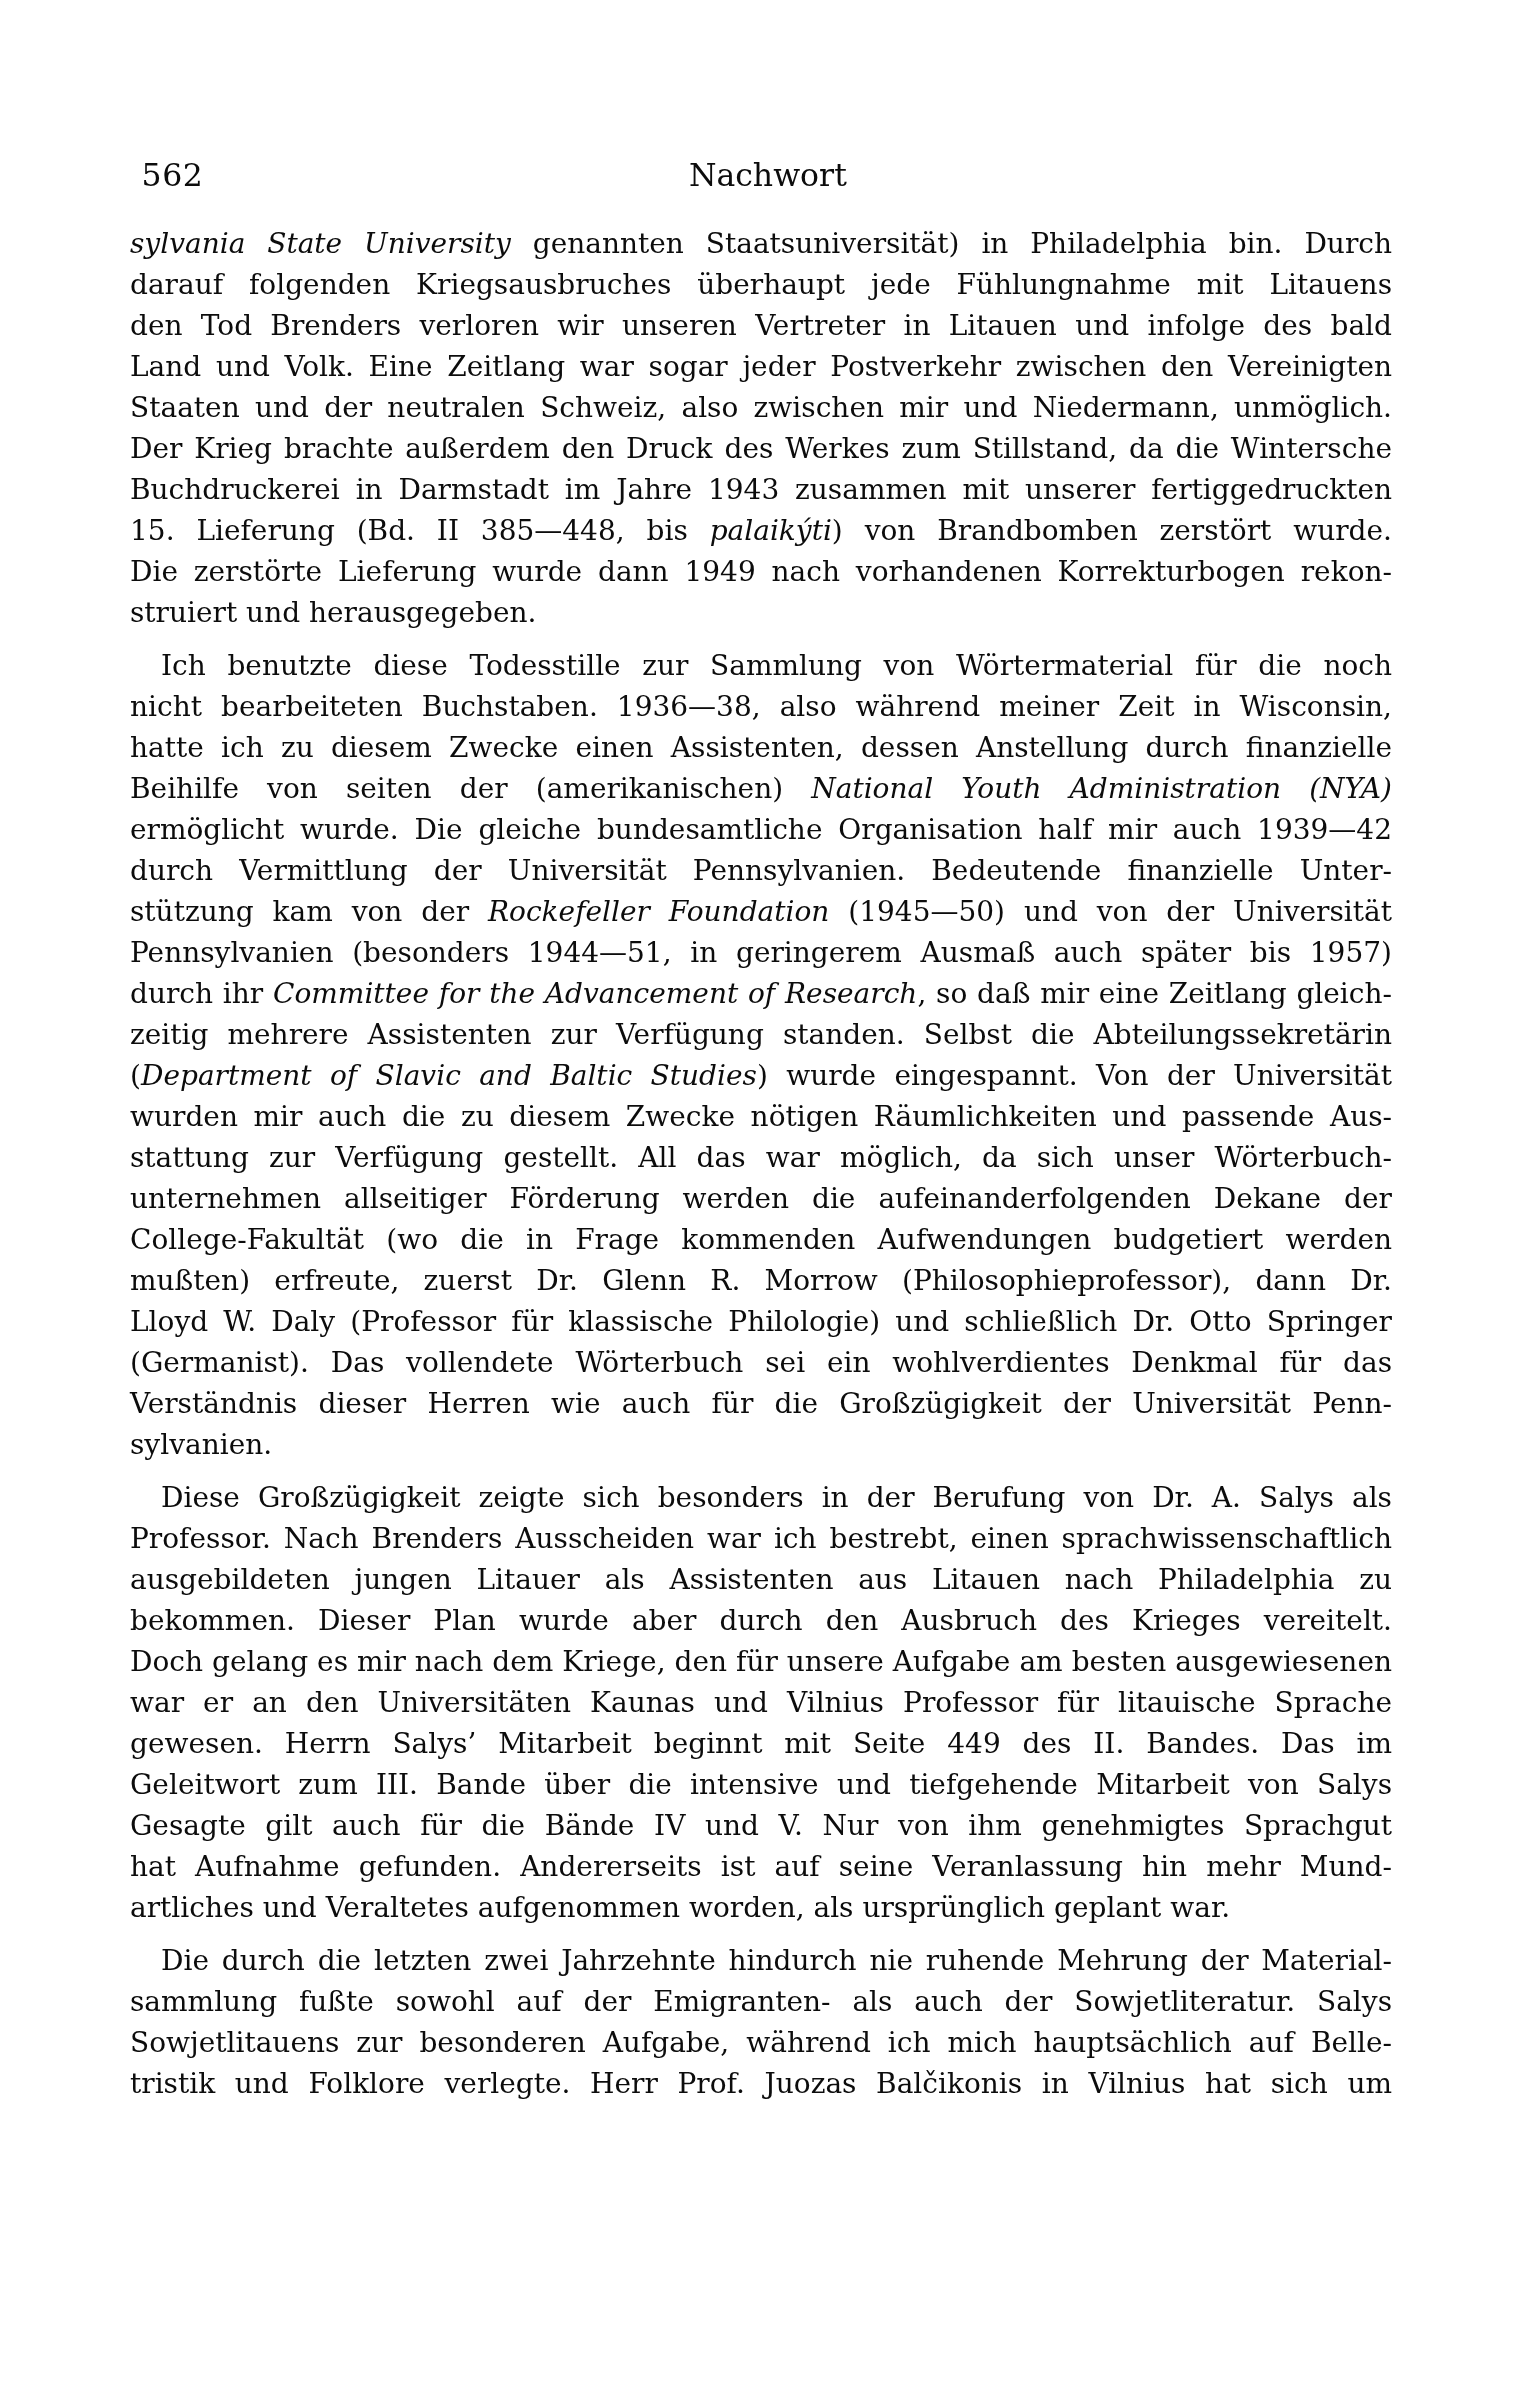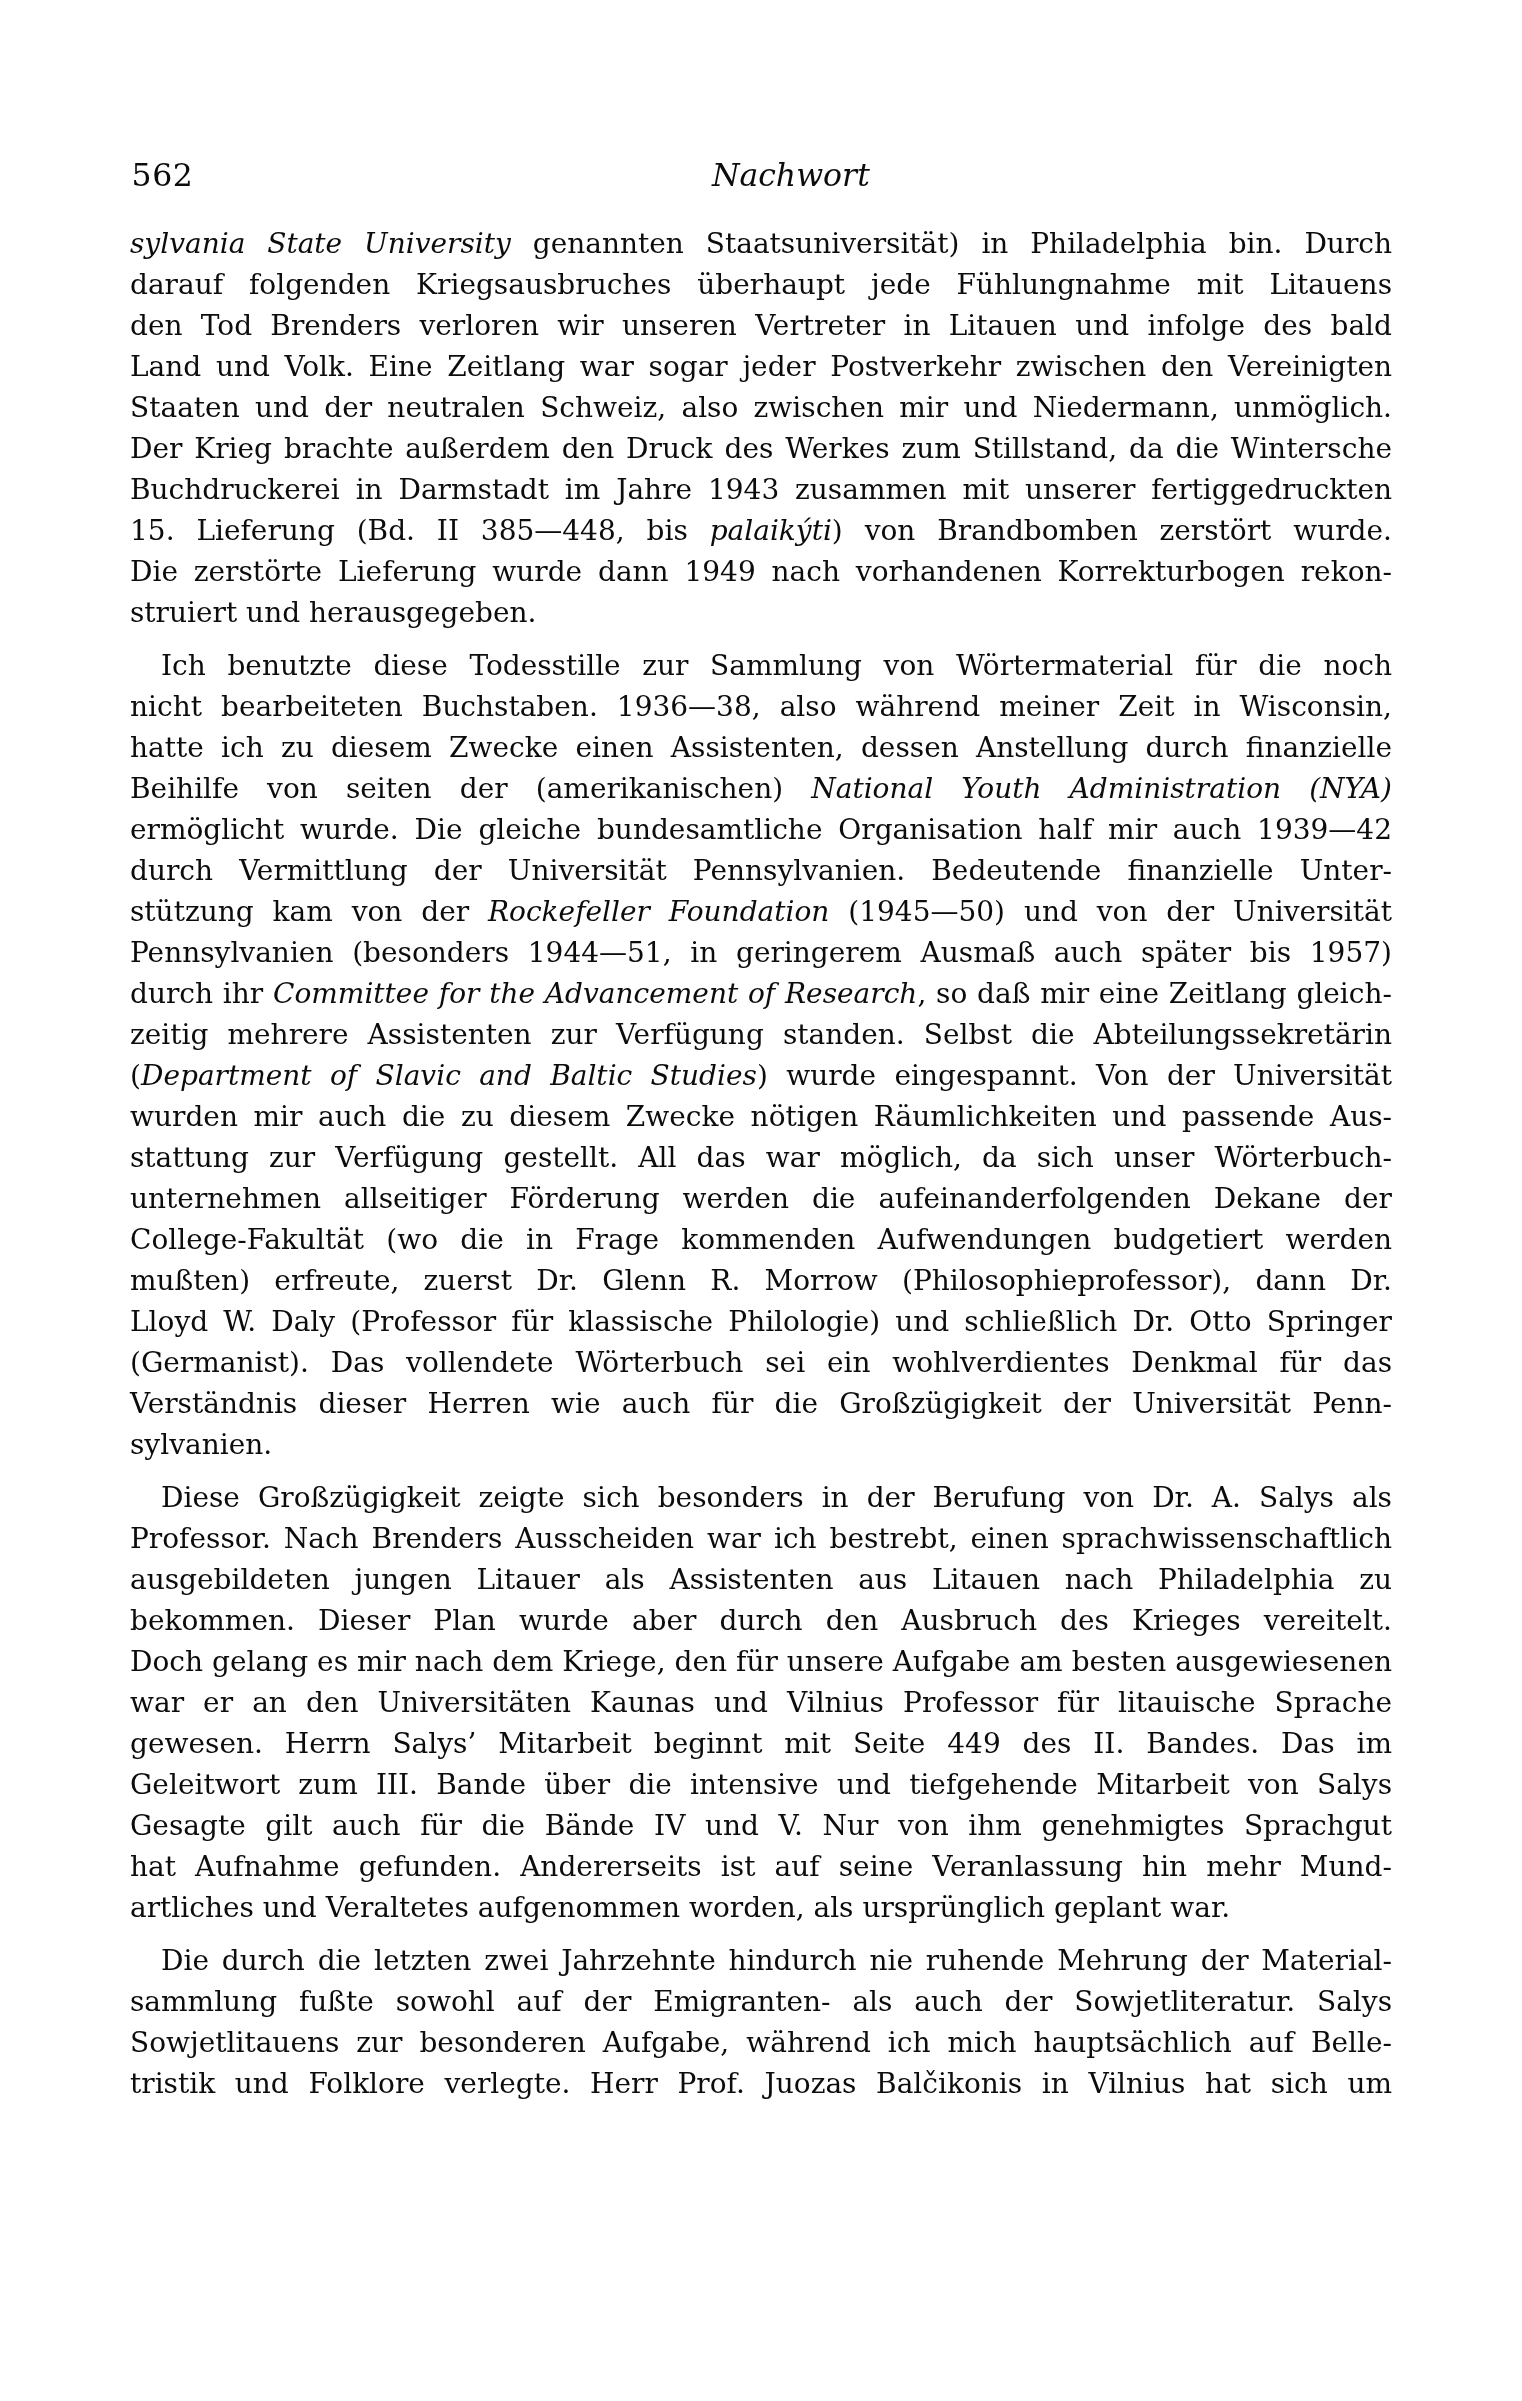--- a/index.html
+++ b/index.html
@@ -8,34 +8,32 @@
     height: 2401px;
     background: #ffffff;
     position: relative;
     overflow: hidden;
     font-family: "DejaVu Serif", "Liberation Serif", serif;
     color: #0c0c0c;
   }
   .sheet { position: absolute; inset: 0; background: #ffffff; }
   .running-header {
     position: absolute;
-    left: 130px;
+    left: 140px;
     top: 157px;
     width: 1262px;
     height: 43px;
     font-size: 31.5px;
   }
   .pageno { position: absolute; left: 1.4px; top: 0; letter-spacing: 0.7px; }
   .running-title {
     position: absolute;
     left: 50%;
     transform: translateX(-52%);
     top: 0;
-    font-style: italic;
-    margin-left: 33px;
   }
   .text-block {
     position: absolute;
     left: 130px;
     top: 223px;
     width: 1262px;
     font-size: 28px;
     line-height: 41px;
     text-rendering: optimizeLegibility;
   }

